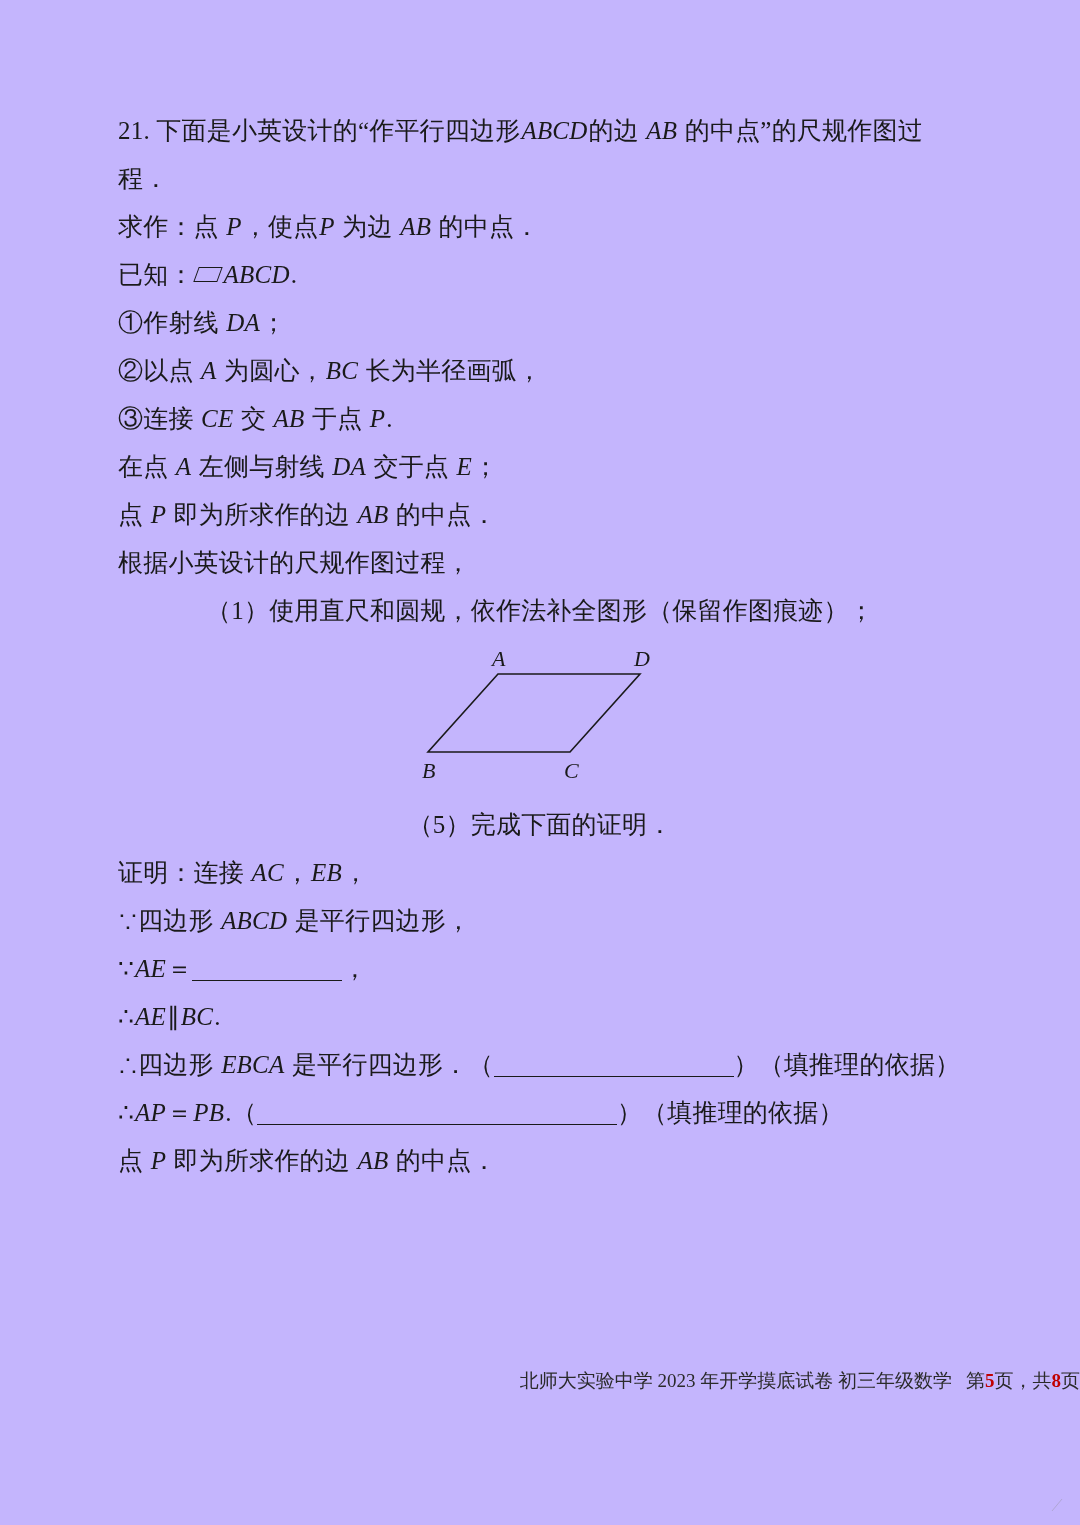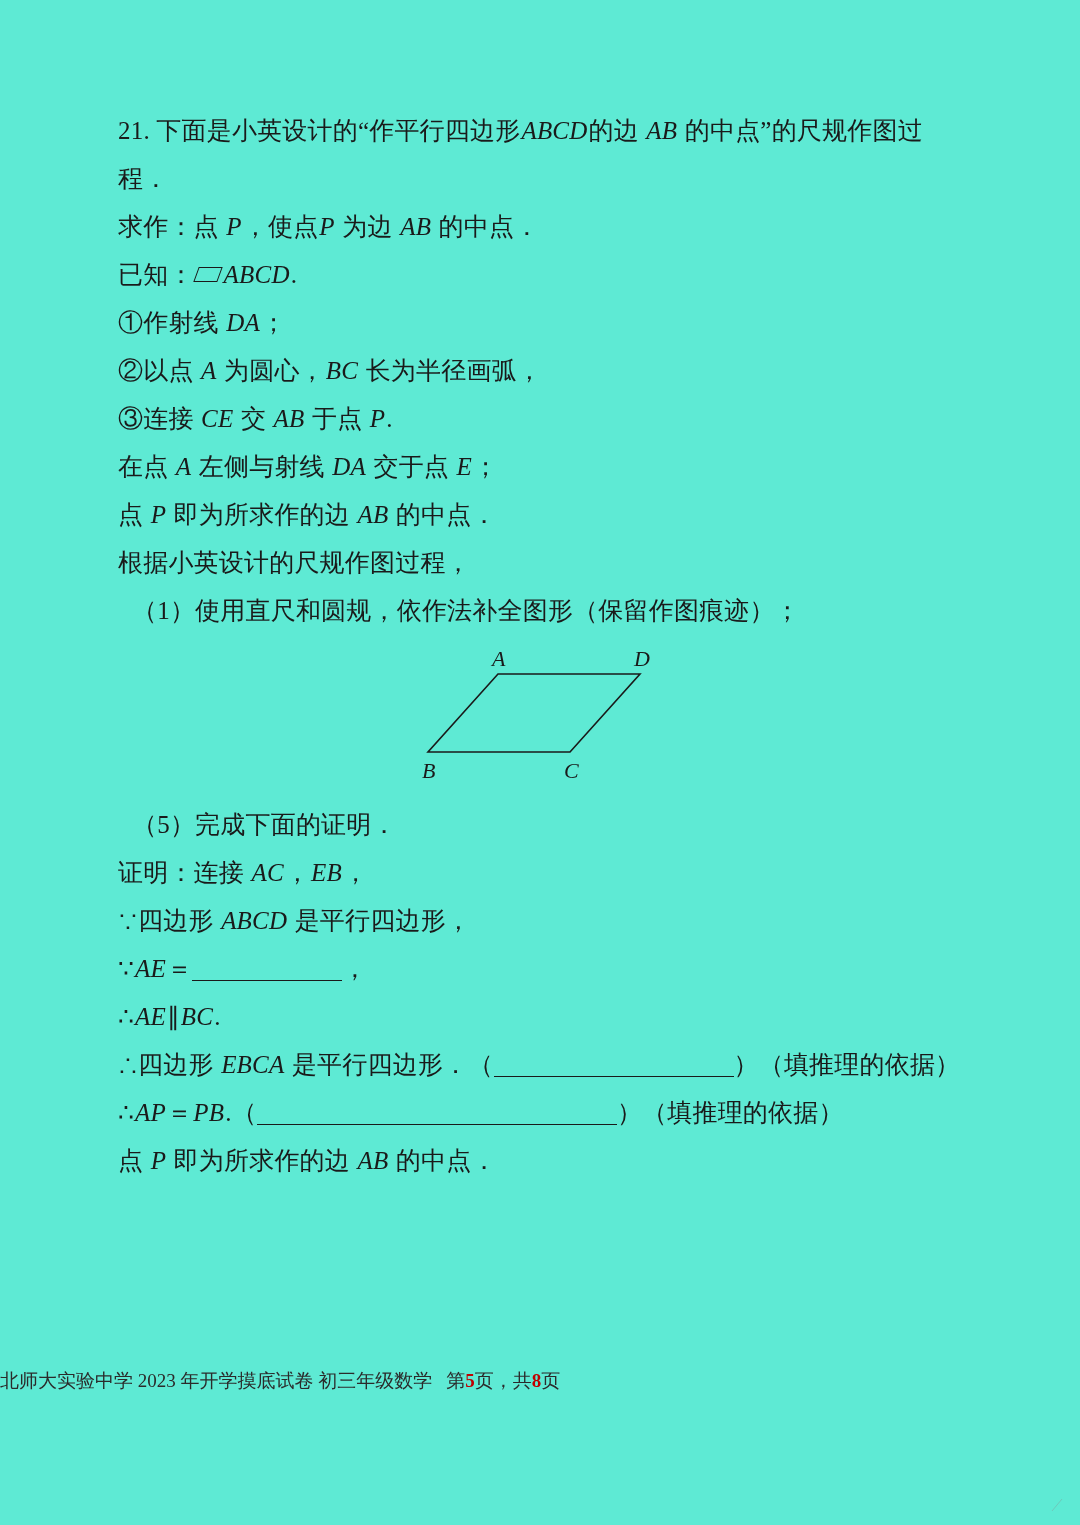--- a/index.html
+++ b/index.html
@@ -13,21 +13,21 @@
     position: relative;
     font-family: "Liberation Serif", serif;
     color: #1a1a1a;
     overflow: hidden;
   }
   .page {
     position: absolute;
     left: 0; top: 0;
     width: 1080px;
     height: 1525px;
-    background: #5eead4;
+    background: #c4b5fd;
   }
   .content {
     position: absolute;
     left: 118px;
     top: 108px;
     width: 830px;
   }
   .line {
     font-size: 25px;
     line-height: 46px;
@@ -35,20 +35,21 @@
     white-space: nowrap;
     letter-spacing: 0.2px;
   }
   .q-head {
     white-space: normal;
     text-indent: 0;
     width: 830px;
   }
   .sub-indent {
     padding-left: 14px;
+    text-align: center;
   }
   em.it {
     font-style: italic;
     font-family: "Liberation Serif", serif;
     padding: 0 1px;
   }
   .num {
     font-style: normal;
   }
   .pgram-sym {
@@ -76,21 +77,21 @@
   .figure {
     position: absolute;
     left: 300px;
     top: 0;
   }
   .footer {
     position: absolute;
     left: 0;
     top: 1368px;
     width: 1080px;
-    text-align: left;
+    text-align: right;
     font-size: 19px;
     color: #2b2b2b;
     font-family: "Liberation Serif", serif;
   }
   .footer .red {
     color: #c00000;
     font-weight: bold;
   }
   .footer .sp { display: inline-block; width: 14px; }
   .corner {

